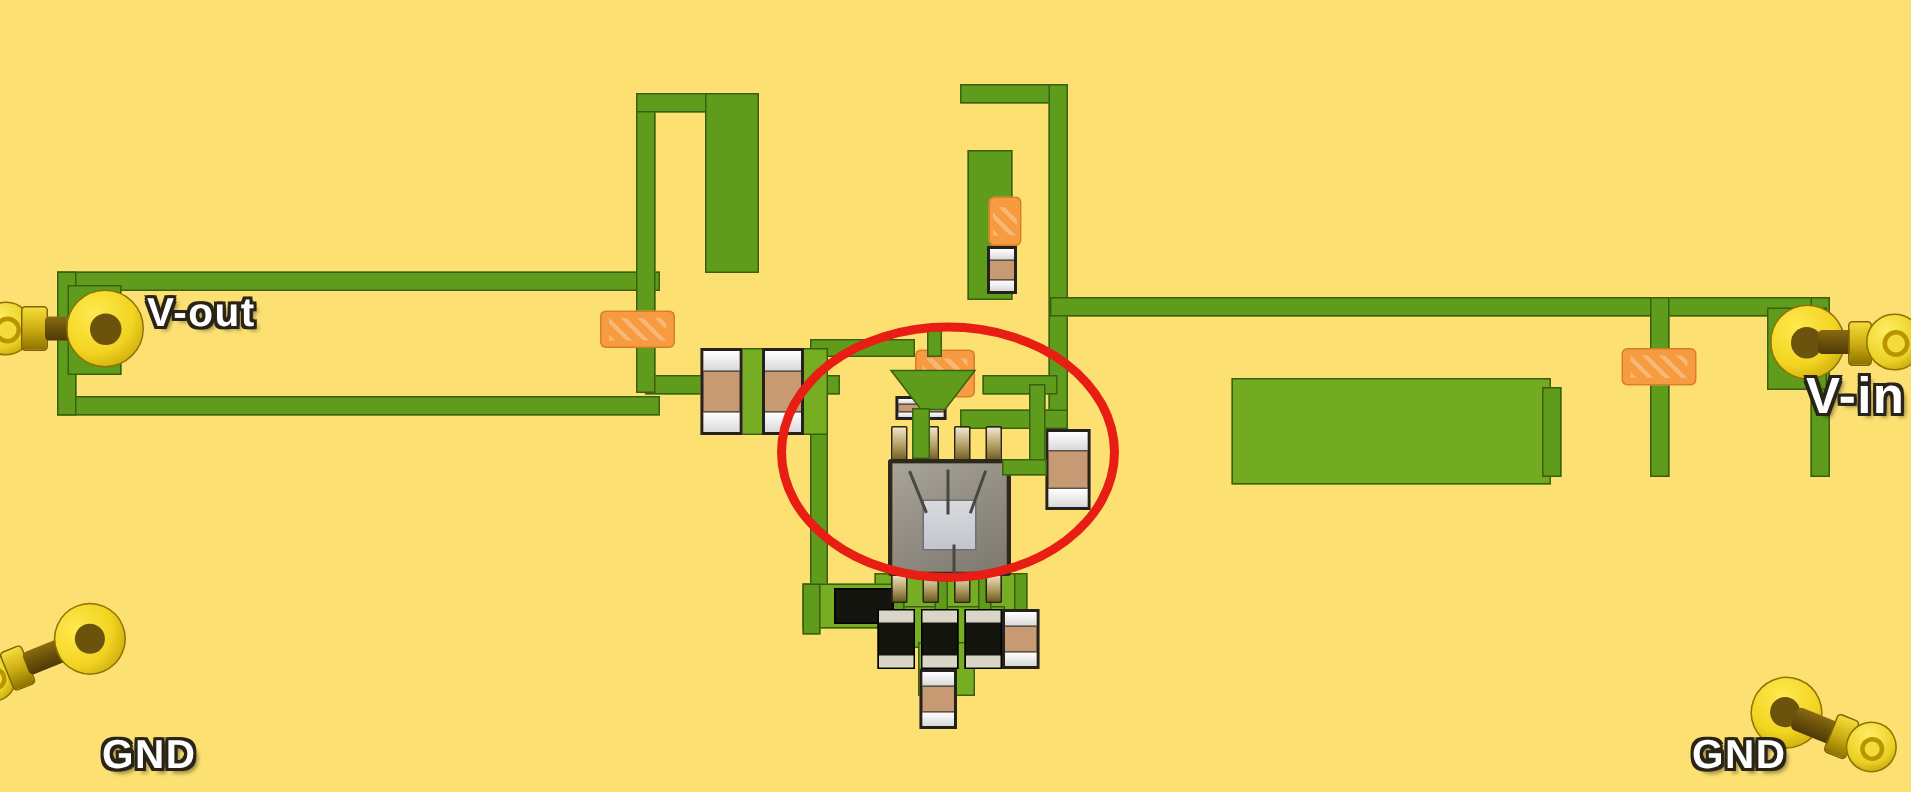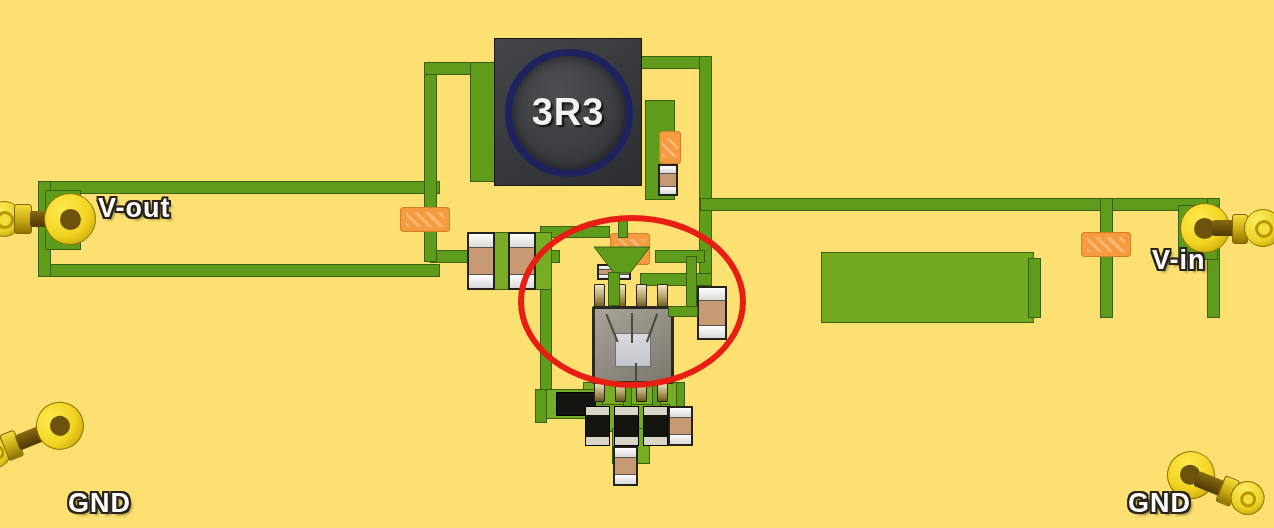--- a/index.html
+++ b/index.html
@@ -171,24 +171,20 @@
   <div class="trace fill" style="left:598px; top:404px; width:72px; height:28px;"></div>
   <div class="trace fill" style="left:612px; top:428px; width:38px; height:36px;"></div>
   <div class="trace fill" style="left:535px; top:389px; width:68px; height:30px;"></div>
   <div class="trace" style="left:535px; top:389px; width:12px; height:34px;"></div>
 
   <div class="trace" style="left:594px; top:382px; width:9px; height:56px;"></div>
   <div class="trace" style="left:623px; top:382px; width:9px; height:74px;"></div>
   <div class="trace" style="left:652px; top:382px; width:9px; height:56px;"></div>
   <div class="trace" style="left:676px; top:382px; width:9px; height:38px;"></div>
 
-  <div id="inductor" style="left:494px; top:38px; width:148px; height:148px;">
-    <div class="coil" style="left:10px; top:10px; width:128px; height:128px;"></div>
-    <div class="mark">3R3</div>
-  </div>
 
   <div class="orangepad" style="left:400px; top:207px; width:50px; height:25px;">
       <div class="hatch"></div>
     </div>
   <div class="orangepad" style="left:1081px; top:232px; width:50px; height:25px;">
       <div class="hatch"></div>
     </div>
   <div class="orangepad" style="left:659px; top:131px; width:22px; height:33px;">
       <div class="hatch"></div>
     </div>
@@ -278,19 +274,19 @@
     <div class="ring" style="left:0px;  top:2px;  width:48px; height:48px;"></div>
     <div class="hole" style="left:13px; top:16px; width:20px; height:20px;"></div>
     <div class="barrel" style="left:30px; top:19px; width:36px; height:16px;"></div>
     <div class="nut" style="left:56px; top:13px; width:16px; height:28px;"></div>
     <div class="cap" style="left:68px; top:9px;  width:34px; height:34px;">
         <div class="inner" style="left:9px;top:9px;width:16px;height:16px;"></div>
       </div>
   </div>
 
   <div class="label" style="left:98px; top:193px; font-size:27px;">V-out</div>
-  <div class="label" style="left:1152px; top:245px; font-size:27px;">V-in</div>
+  <div class="label" style="left:1204px; top:245px; font-size:34px;">V-in</div>
   <div class="label" style="left:68px; top:488px; font-size:27px;">GND</div>
   <div class="label" style="left:1128px; top:488px; font-size:27px;">GND</div>
 
   <div id="highlight" style="left:518px; top:215px; width:228px; height:173px;"></div>
 
 </div>
 
 </body></html>

